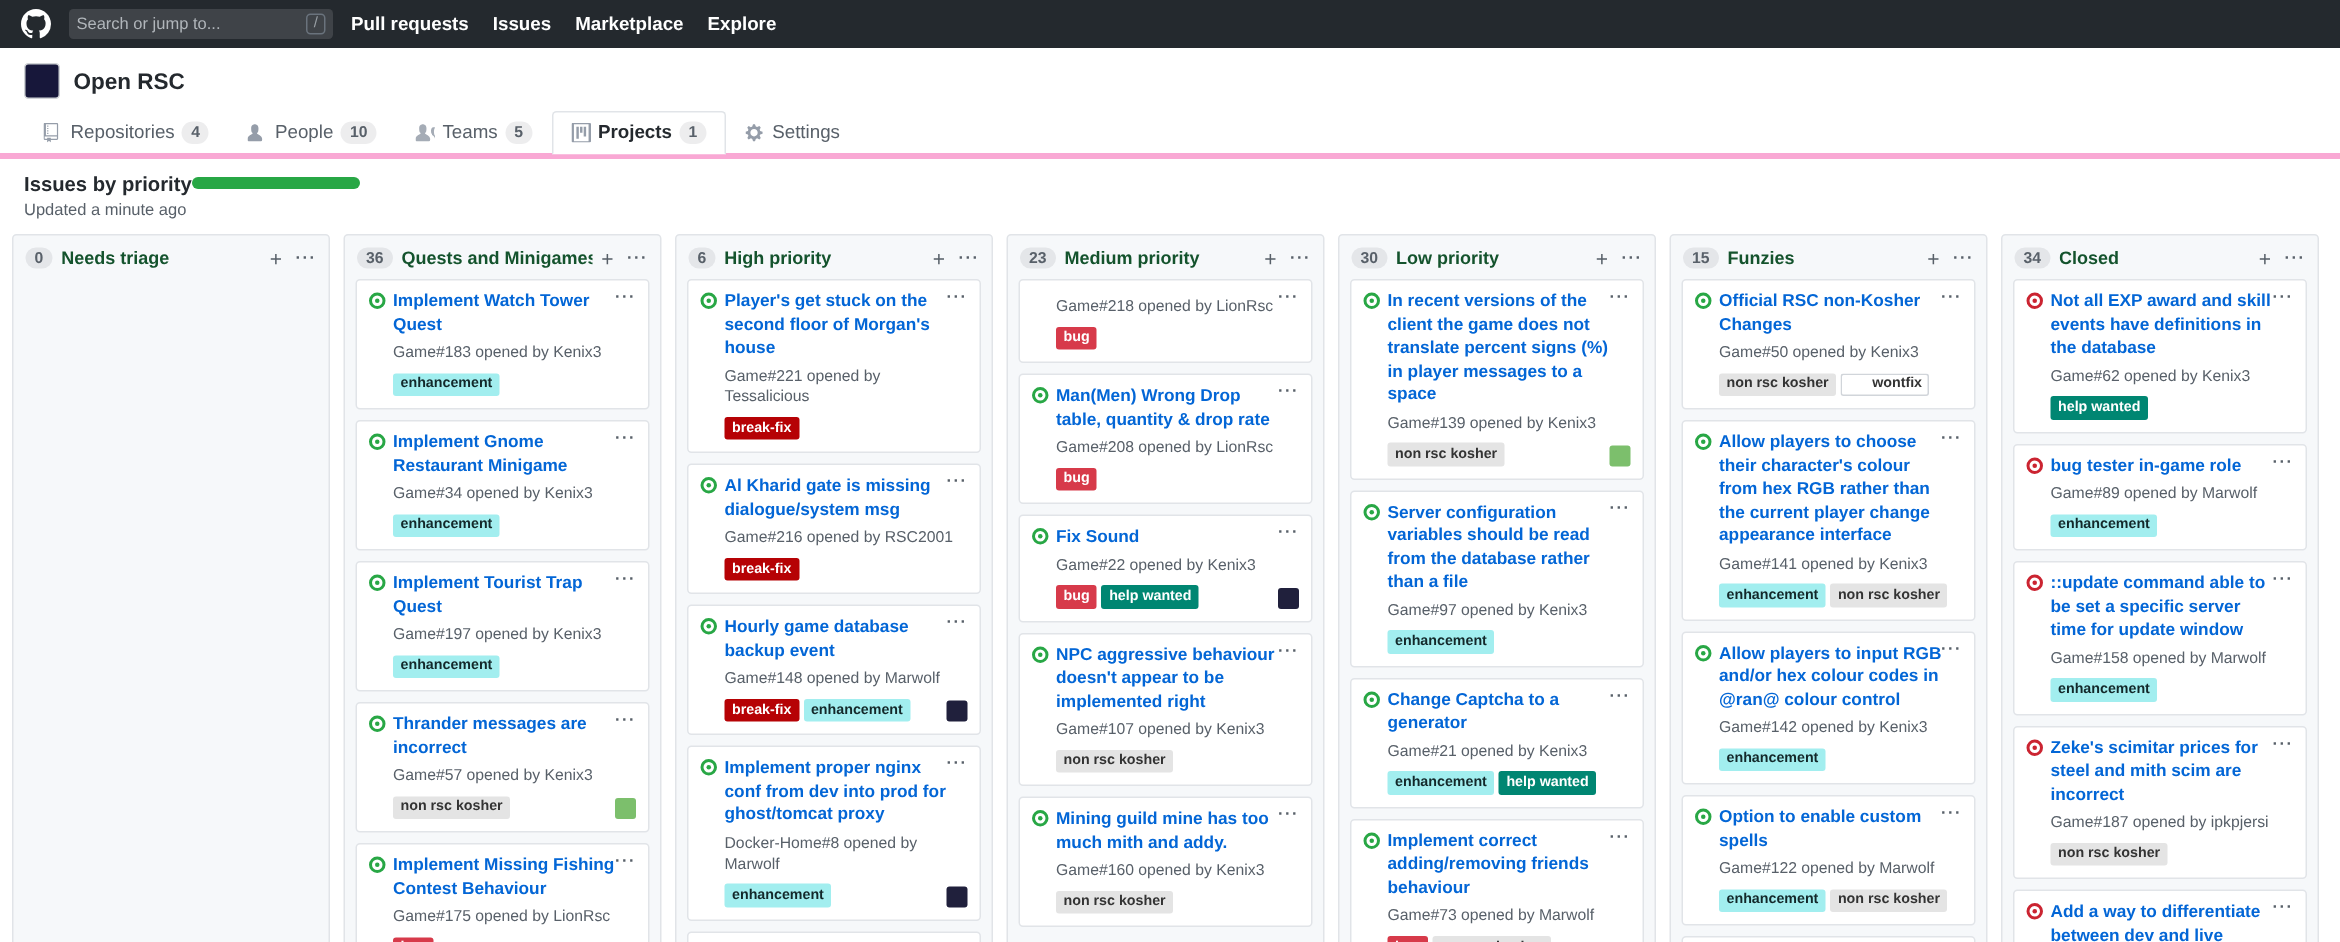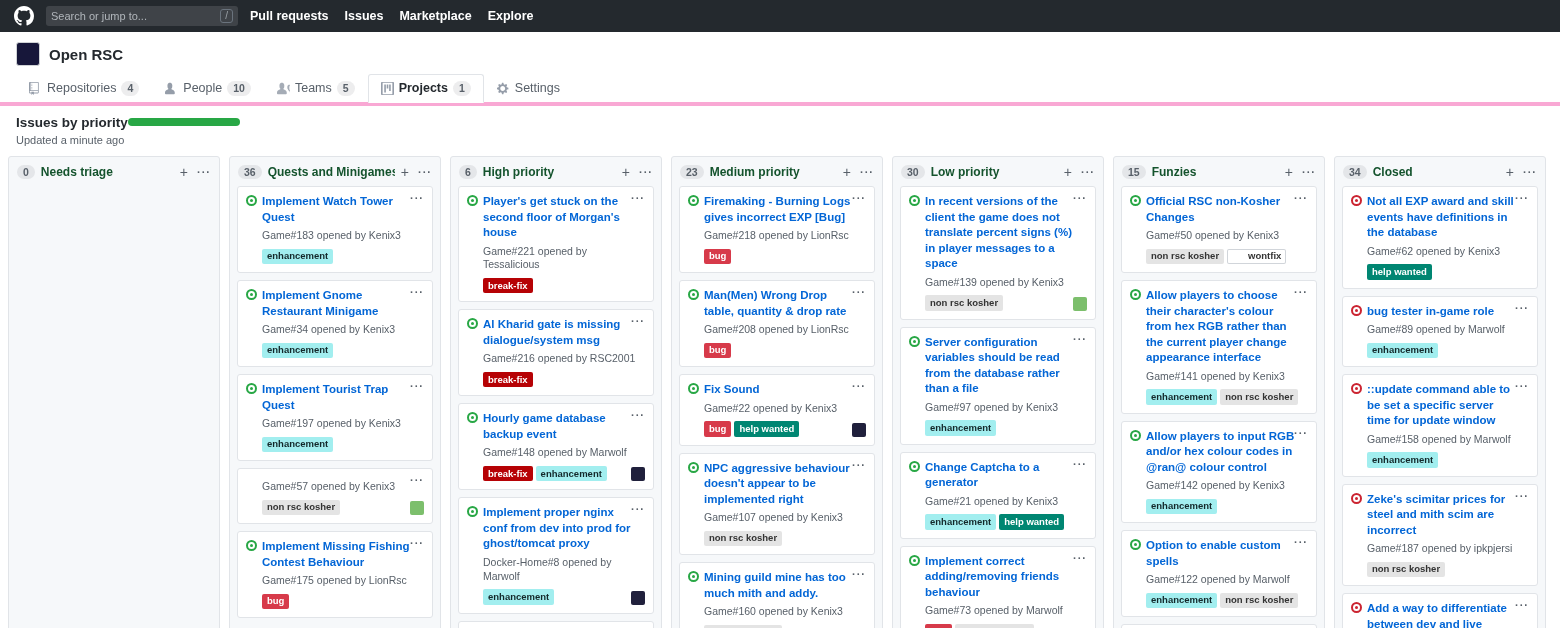--- a/index.html
+++ b/index.html
@@ -4,21 +4,21 @@
 <style>
   * { box-sizing: border-box; margin: 0; padding: 0; }
   html,body { width:1560px; height:628px; overflow:hidden; background:#fff;
     font-family:"Liberation Sans", sans-serif; color:#24292e; }
   a { text-decoration:none; color:inherit; cursor:pointer; }
 
   
   .gh-header { height:32px; background:#24292e; display:flex; align-items:center;
     padding:0 14px; gap:12px; }
   .gh-logo svg { display:block; fill:#fff; }
-  .search-box { width:192px; height:20px; background:rgba(255,255,255,0.125);
+  .search-box { width:176px; height:20px; background:rgba(255,255,255,0.125);
     border-radius:3px; display:flex; align-items:center; padding:0 5px; }
   .search-box input { flex:1; background:transparent; border:none; outline:none;
     color:#fff; font-size:11px; font-family:inherit; min-width:0; }
   .search-box input::placeholder { color:#b1b6bb; }
   .slash-hint { border:1px solid #6a737d; color:#9aa0a6; border-radius:3px;
     font-size:10px; line-height:12px; padding:0 4px; }
   .gh-nav { display:flex; gap:16px; }
   .gh-nav a { color:#fff; font-size:12.5px; font-weight:bold; }
 
   
@@ -201,20 +201,24 @@
       <a class="card-title">Implement Tourist Trap Quest</a>
     </div>
     <div class="card-meta">Game#197 opened by Kenix3</div>
     <div class="card-labels">
             <span class="issue-label" style="background: rgb(162, 238, 239); color: rgb(19, 40, 42);">enhancement</span>
           </div>
 
   </div>
         <div class="card">
     <span class="kebab card-kebab">···</span>
+    <div class="card-top">
+      <span class="issue-icon open"></span>
+      <a class="card-title">Thrander messages are incorrect</a>
+    </div>
     <div class="card-meta">Game#57 opened by Kenix3</div>
     <div class="card-labels">
             <span class="issue-label" style="background: rgb(228, 228, 228); color: rgb(51, 51, 51);">non rsc kosher</span>
           </div>
     <span class="avatar" style="background: rgb(124, 191, 108);"></span>
   </div>
         <div class="card">
     <span class="kebab card-kebab">···</span>
     <div class="card-top">
       <span class="issue-icon open"></span>
@@ -302,24 +306,20 @@
       <span class="counter">23</span>
       <span class="col-title">Medium priority</span>
       <span class="col-actions">
         <span class="plus">+</span>
         <span class="kebab">···</span>
       </span>
     </div>
     <div class="cards">
         <div class="card">
     <span class="kebab card-kebab">···</span>
-    <div class="card-top">
-      <span class="issue-icon open"></span>
-      <a class="card-title">Firemaking - Burning Logs gives incorrect EXP [Bug]</a>
-    </div>
     <div class="card-meta">Game#218 opened by LionRsc</div>
     <div class="card-labels">
             <span class="issue-label" style="background: rgb(215, 58, 74); color: rgb(255, 255, 255);">bug</span>
           </div>
 
   </div>
         <div class="card">
     <span class="kebab card-kebab">···</span>
     <div class="card-top">
       <span class="issue-icon open"></span>

